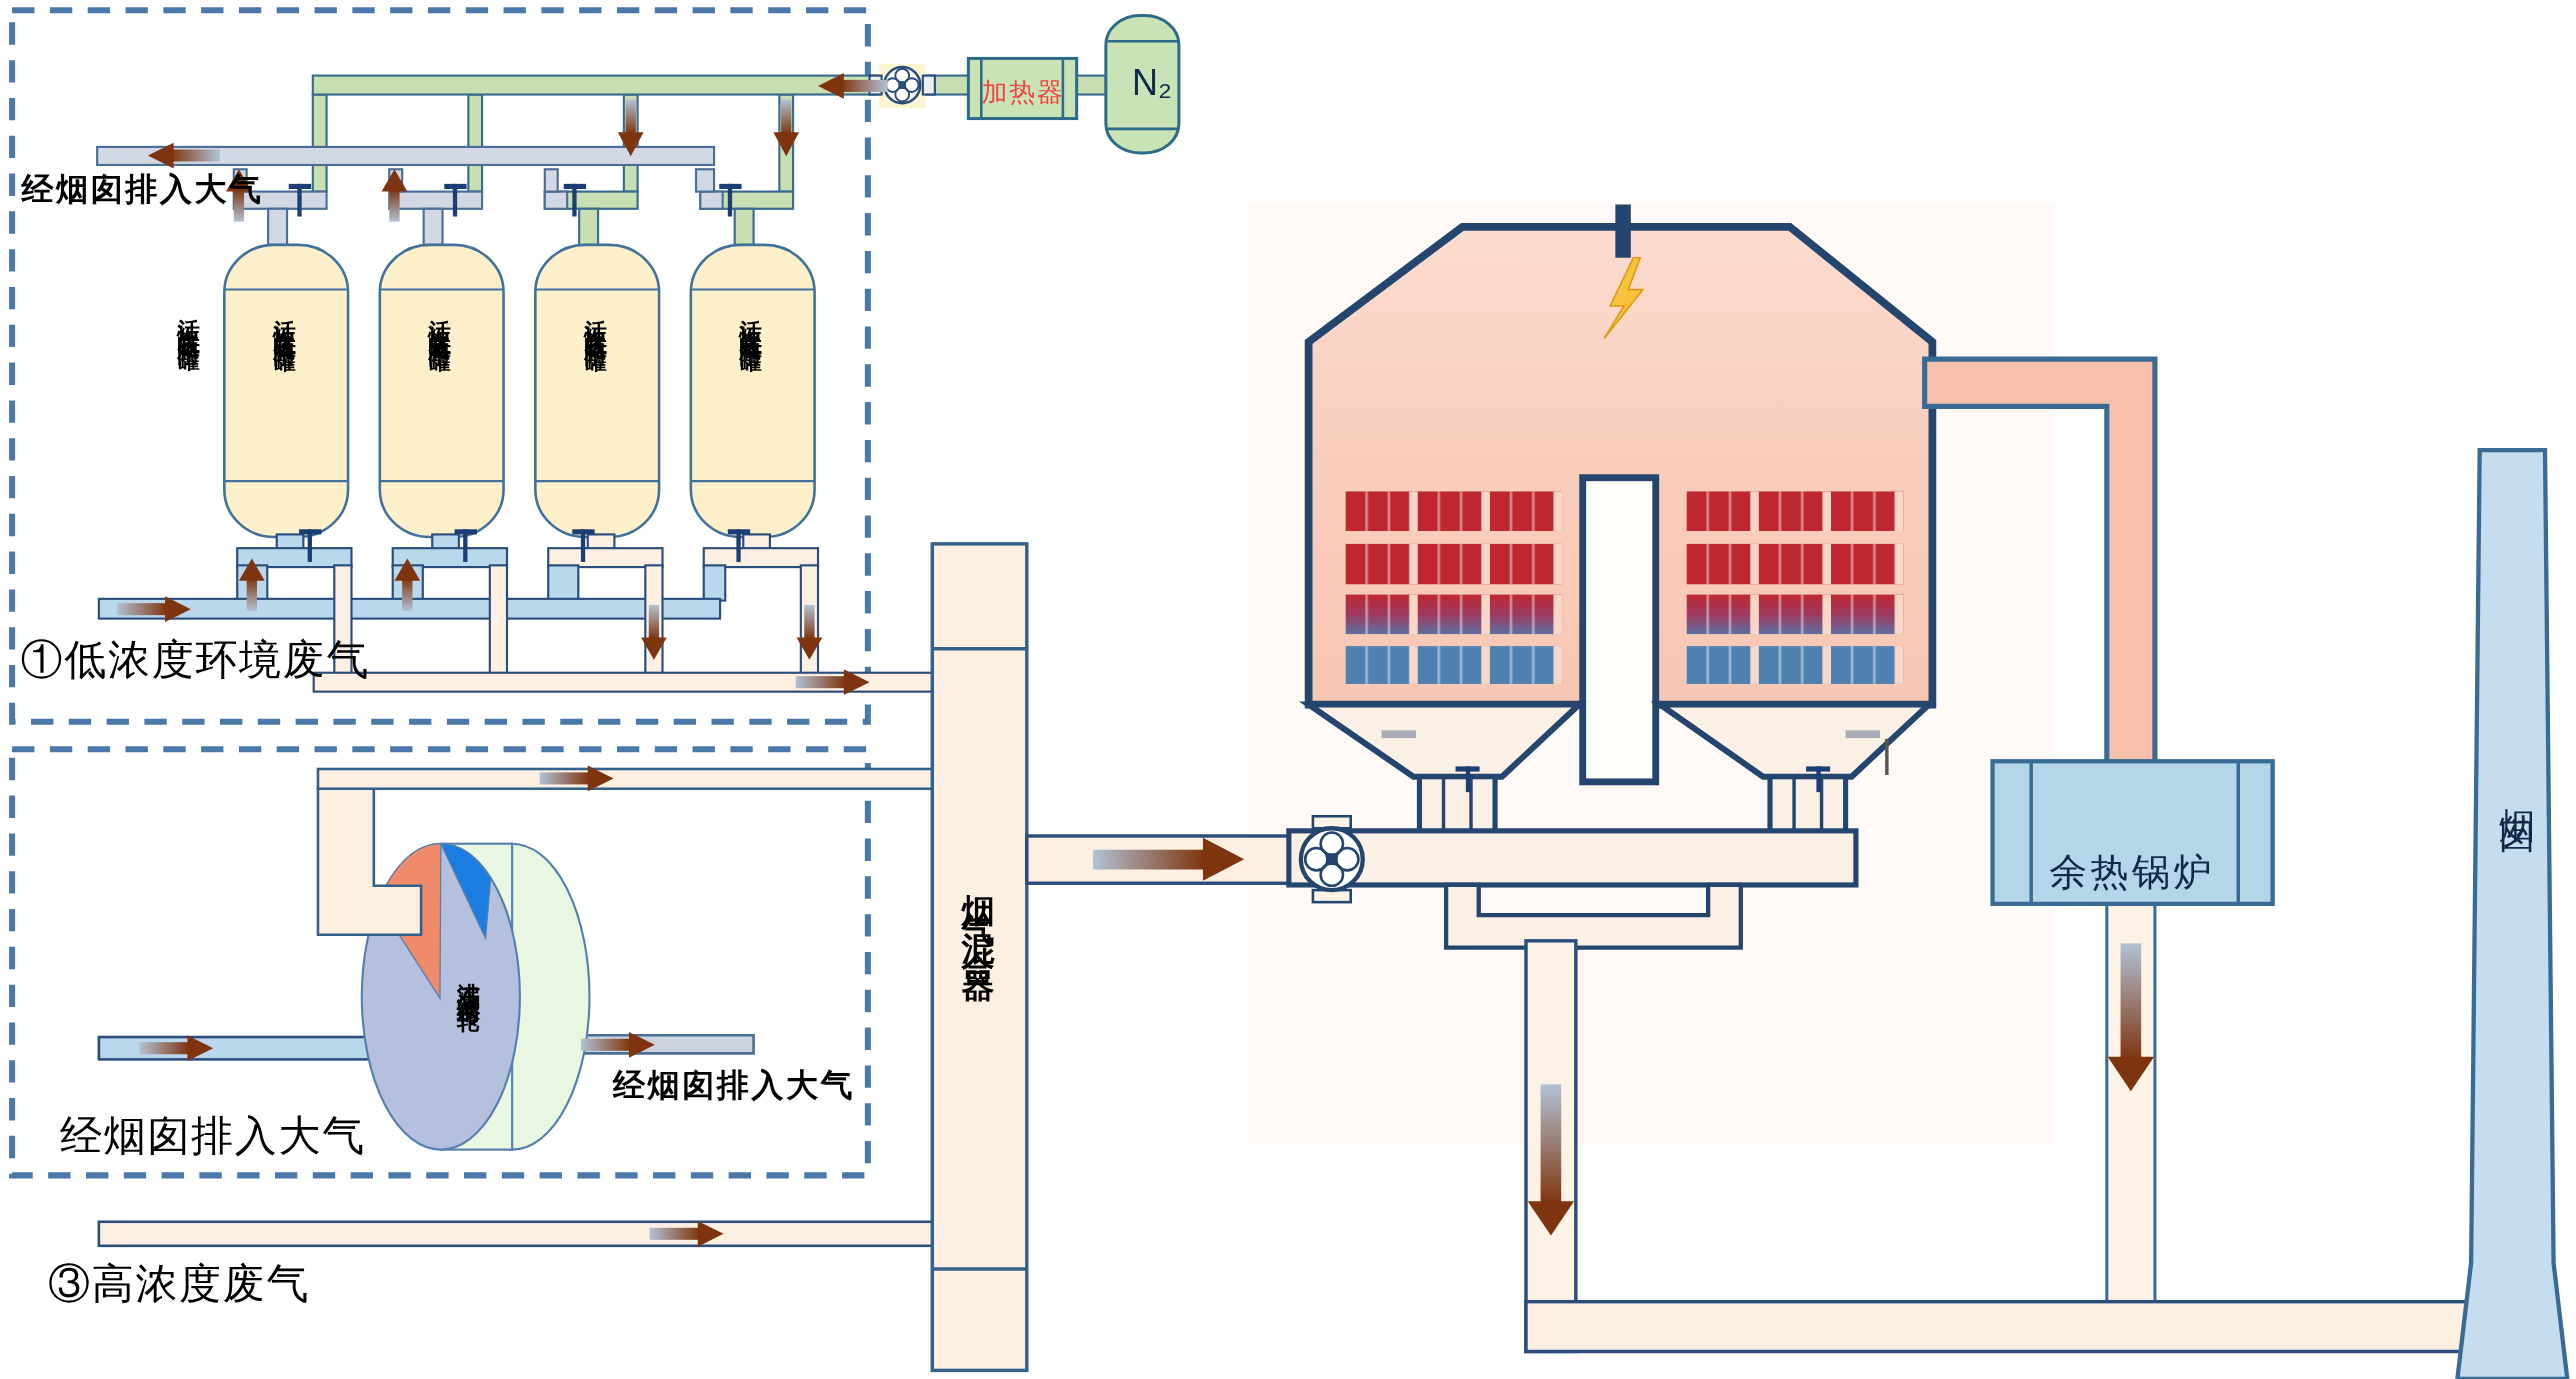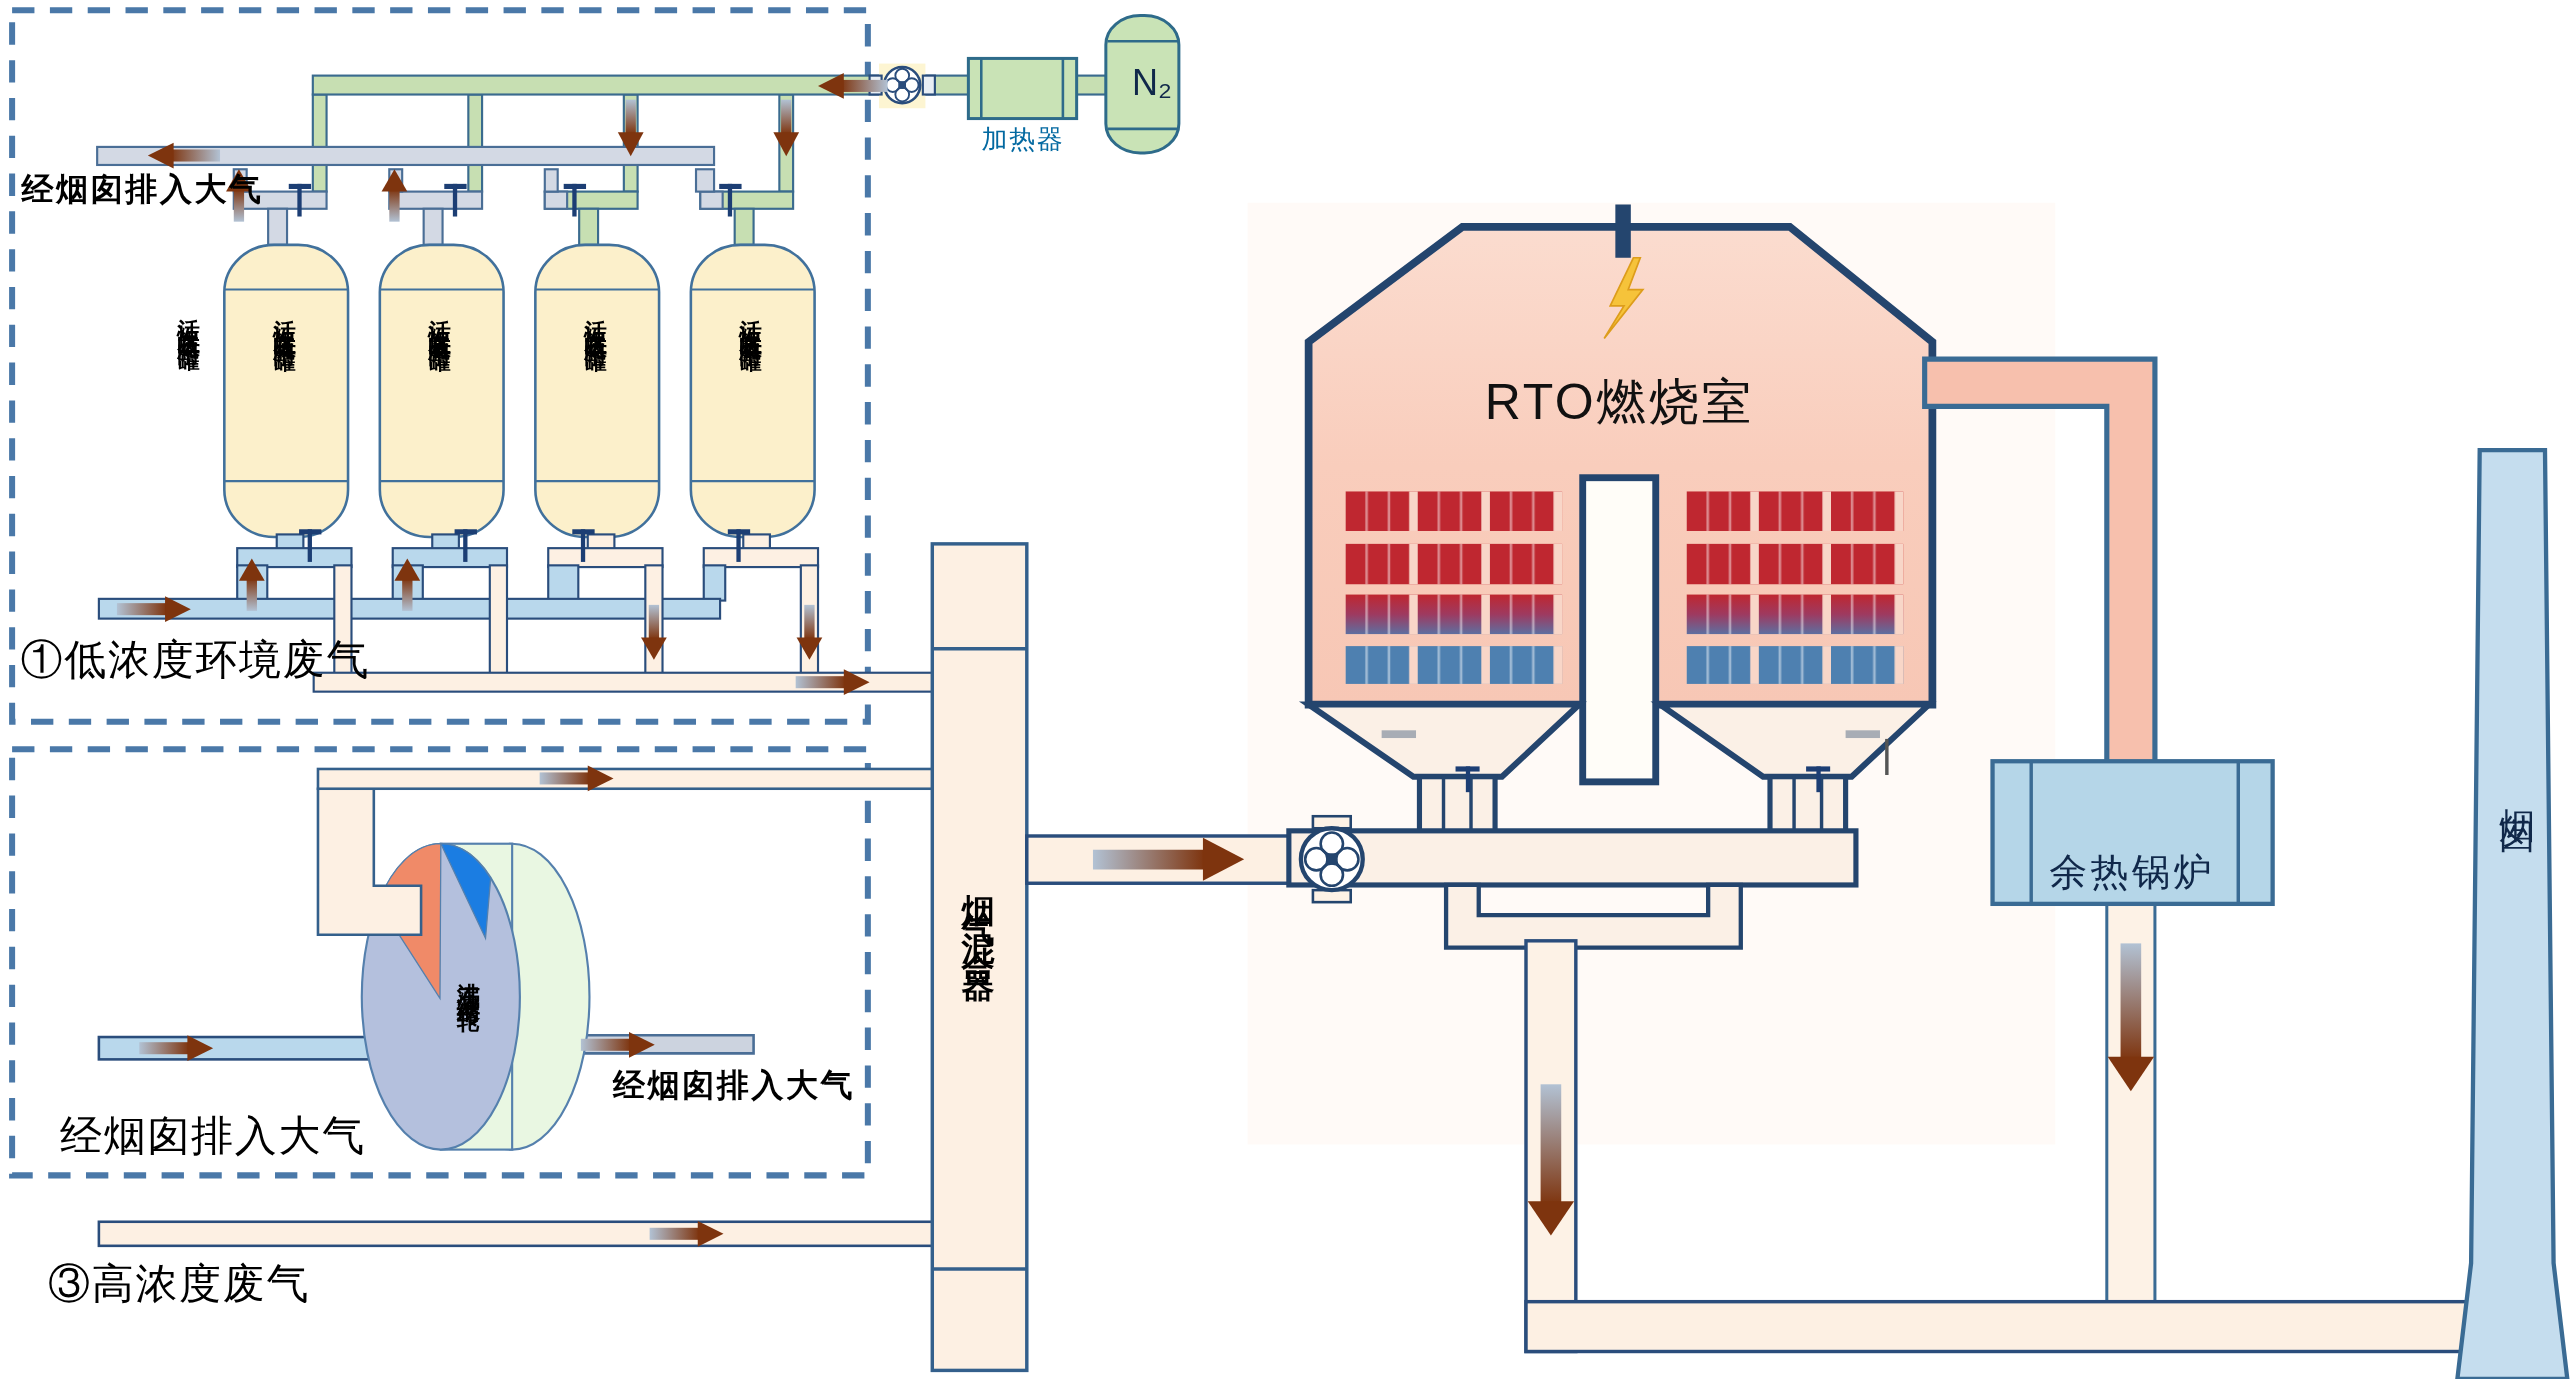--- a/index.html
+++ b/index.html
@@ -11,21 +11,21 @@
   .sec-lbl{font-size:42px;font-weight:normal;letter-spacing:1.7px;}
   .small-lbl{font-size:32px;font-weight:bold;letter-spacing:2.6px;}
   .tank-lbl{font-family:"Liberation Serif",serif;font-size:22.3px;font-weight:bold;
             letter-spacing:6px;line-height:1.15;}
   .rotor-lbl{font-family:"Liberation Serif",serif;font-size:23px;font-weight:bold;letter-spacing:5.2px;}
   .mixer-lbl{font-family:"Liberation Serif",serif;font-size:33px;font-weight:bold;letter-spacing:19px;}
   .rto-lbl{font-size:50px;letter-spacing:2.6px;color:#111;}
   .boiler-lbl{font-size:38px;color:#10284a;letter-spacing:3.4px;margin-top:36px;}
   .chimney-lbl{font-size:36px;color:#10284a;letter-spacing:8.6px;}
   .n2-lbl{font-size:36px;color:#10284a;}
-  .heater-lbl{font-size:26px;color:#0369a1;letter-spacing:1.7px;margin-top:47px;}
+  .heater-lbl{font-size:26px;color:#ef4444;letter-spacing:1.7px;}
   .center{text-align:center;}
 </style>
 </head>
 <body>
 
 <div class="stage">
 
 <svg class="layer" width="2576" height="1379" viewBox="0 0 2998 1605">
   <defs>
     <linearGradient id="gLeft" x1="0" y1="0" x2="1" y2="0">
@@ -382,21 +382,20 @@
 <div class="lbl tank-lbl vtext" style="left:738px;top:302px;height:223px;">活性炭吸附罐D</div>
 
 <div class="lbl sec-lbl" style="left:60px;top:1108px;">经烟囱排入大气</div>
 <div class="lbl rotor-lbl vtext" style="left:453px;top:964px;height:180px;">沸石浓缩转轮</div>
 <div class="lbl small-lbl" style="left:613px;top:1064px;">经烟囱排入大气</div>
 
 <div class="lbl sec-lbl" style="left:48px;top:1256px;">③高浓度废气</div>
 
 <div class="lbl mixer-lbl vtext" style="left:955px;top:868px;height:284px;">烟气混合器</div>
 
-<div class="lbl rto-lbl center" style="left:1426px;top:369px;width:387px;">RTO燃烧室</div>
 
 <div class="lbl boiler-lbl center" style="left:2005px;top:811px;width:254px;">余热锅炉</div>
 
 <div class="lbl chimney-lbl vtext" style="left:2492px;top:780px;height:112px;">烟囱</div>
 
 <div class="lbl heater-lbl center" style="left:980px;top:75px;width:86px;">加热器</div>
 
 <div class="lbl n2-lbl center" style="left:1106px;top:62px;width:92px;">N₂</div>
 
 </div>

